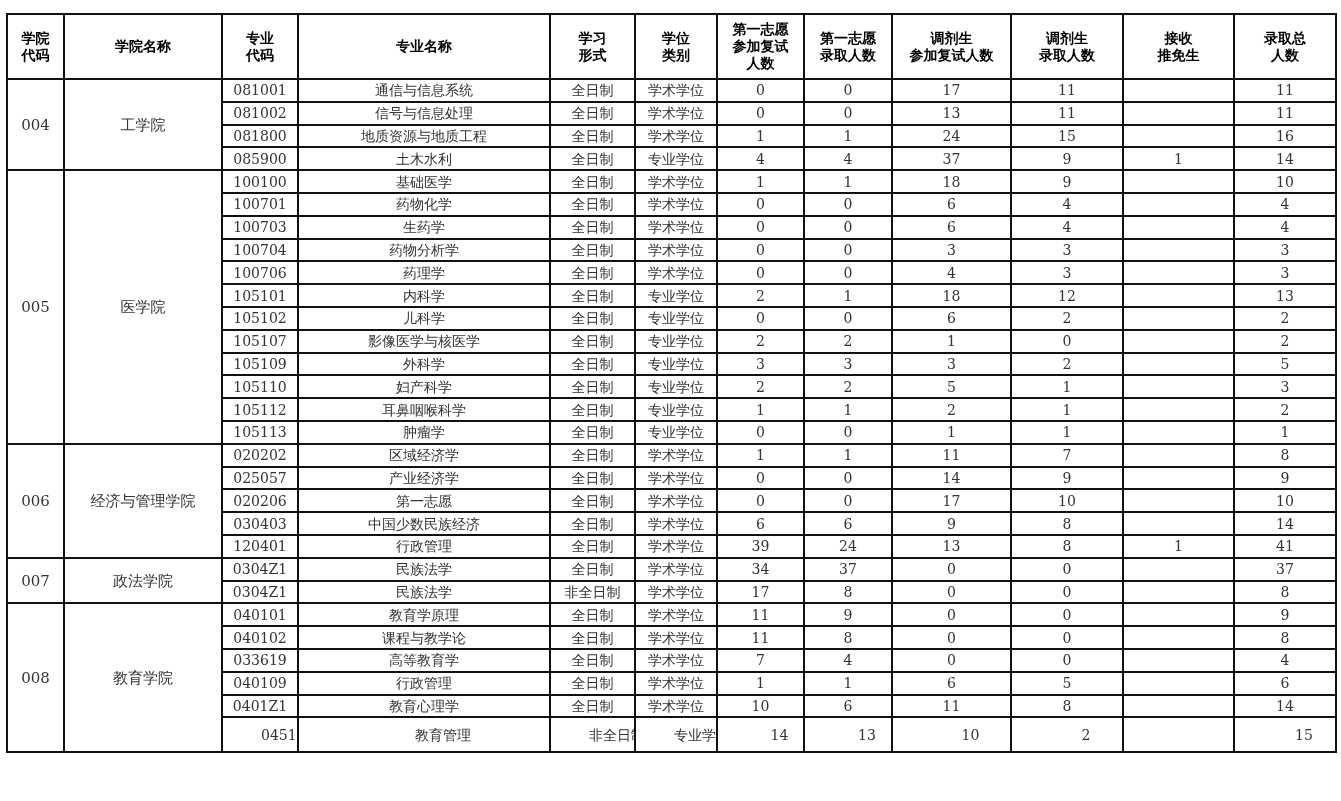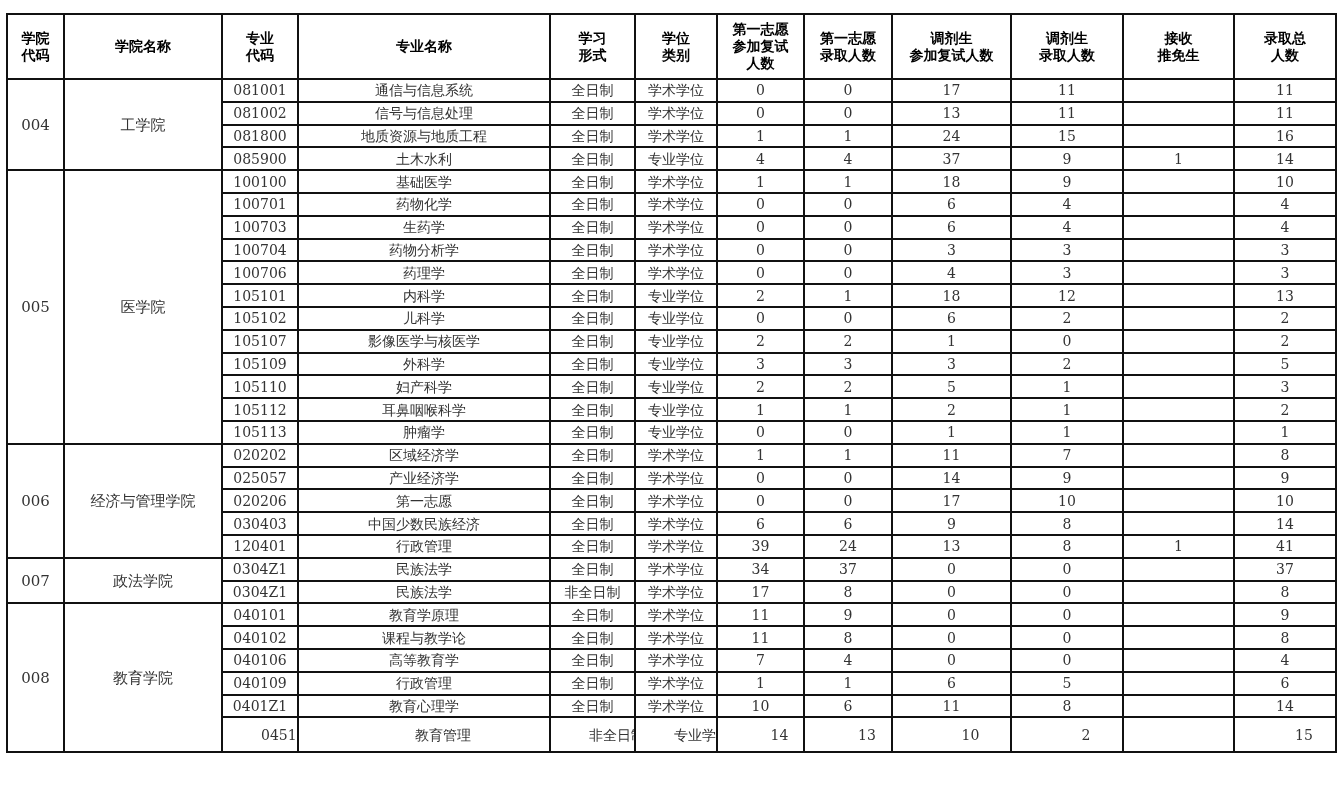--- a/index.html
+++ b/index.html
@@ -408,21 +408,21 @@
         <td>全日制</td>
         <td>学术学位</td>
         <td>11</td>
         <td>8</td>
         <td>0</td>
         <td>0</td>
         <td></td>
         <td>8</td>
       </tr>
       <tr>
-        <td>040106</td>
+        <td>033619</td>
         <td>高等教育学</td>
         <td>全日制</td>
         <td>学术学位</td>
         <td>7</td>
         <td>4</td>
         <td>0</td>
         <td>0</td>
         <td></td>
         <td>4</td>
       </tr>

